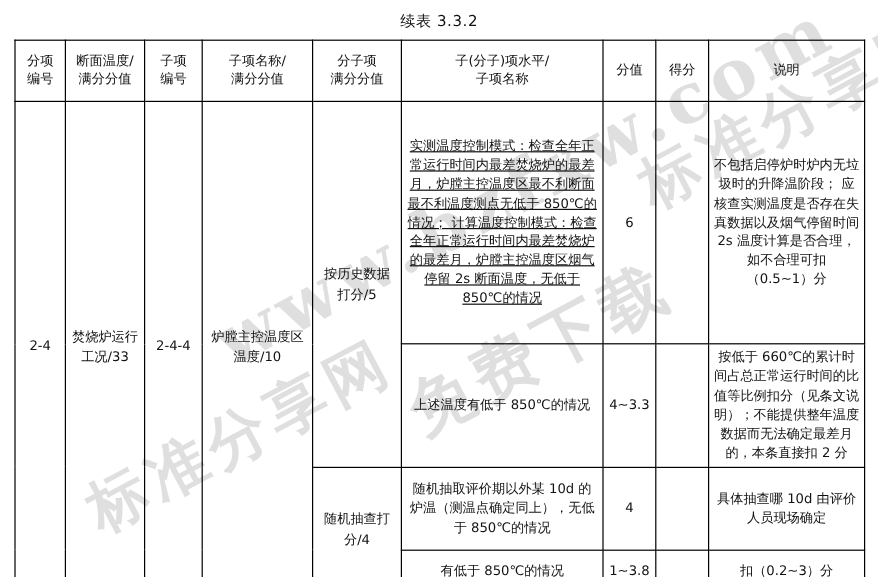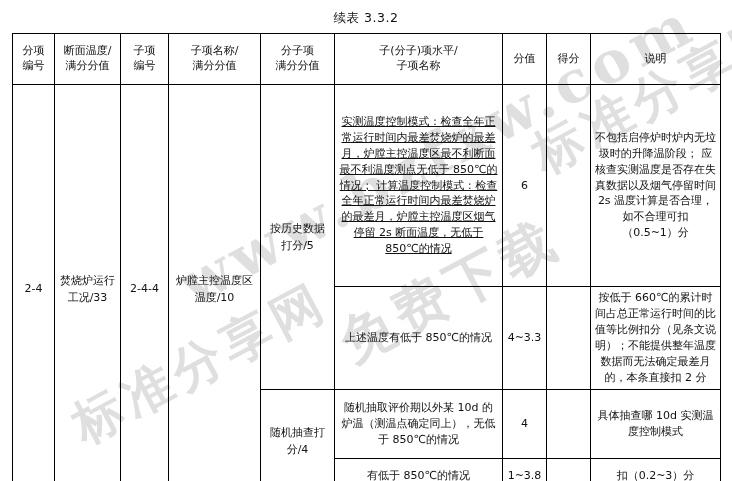--- a/index.html
+++ b/index.html
@@ -167,21 +167,21 @@
         <td class="just" style="height:72px;">上述温度有低于 850℃的情况</td>
         <td>4~3.3</td>
         <td></td>
         <td class="just">按低于 660℃的累计时间占总正常运行时间的比值等比例扣分（见条文说明）；不能提供整年温度数据而无法确定最差月的，本条直接扣 2 分</td>
       </tr>
       <tr>
         <td rowspan="2" class="cell-tall">随机抽查打分/4</td>
         <td class="just" style="height:62px;margin-left:28px;">随机抽取评价期以外某 10d 的炉温（测温点确定同上），无低于 850℃的情况</td>
         <td>4</td>
         <td></td>
-        <td class="just">具体抽查哪 10d 实测温度控制模式</td>
+        <td class="just">具体抽查哪 10d 由评价人员现场确定</td>
       </tr>
       <tr>
         <td class="just" style="height:28px;">有低于 850℃的情况</td>
         <td>1~3.8</td>
         <td></td>
         <td>扣（0.2~3）分</td>
       </tr>
     </tbody>
   </table>
 </div>

